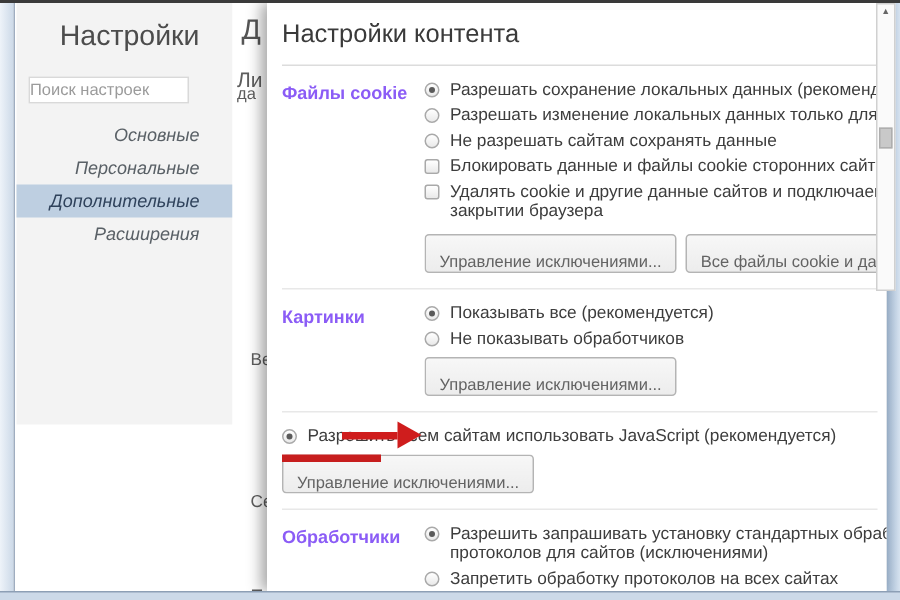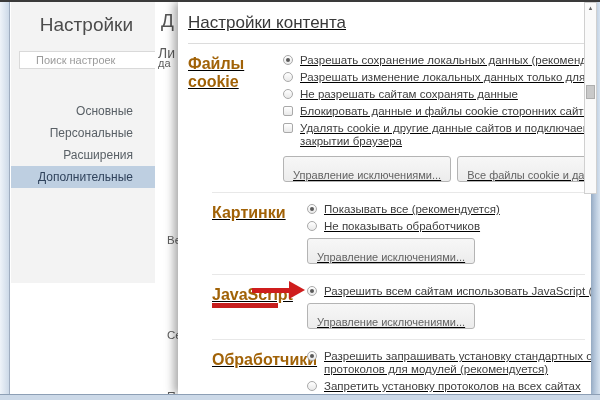--- a/index.html
+++ b/index.html
@@ -13,46 +13,46 @@
     background:linear-gradient(90deg,#eef3f9,#ccd9e8);border-right:1px solid #9fadc0;z-index:5;box-sizing:border-box;}
   .right-strip{position:absolute;right:0;top:0;width:9px;height:400px;
     background:linear-gradient(90deg,#9fb6d0,#d6e2ef);z-index:5;}
   .bottom-border{position:absolute;left:0;bottom:0;width:600px;height:6px;
     background:#ccd9e8;border-top:1px solid #8d9fb5;box-sizing:border-box;z-index:12;}
 
   
   .sidebar{position:absolute;left:11px;top:2px;width:144px;height:281px;background:#f3f3f3;}
   .sidebar-title{margin:12px 22px 0 0;text-align:right;font-size:19px;color:#4c4c4c;}
   .search-input{display:block;margin:15px 20px 0 8px;width:105px;height:14px;
-    border:1px solid #d9d9d9;font-size:11px;color:#555;padding:1px 16px;
+    border:1px solid #d9d9d9;font-size:11px;color:#555;padding:1px 0;
     font-family:"Liberation Sans",sans-serif;background:#fff;}
   .search-input::placeholder{color:#9b9b9b;}
-  .nav{margin-top:31px;}
+  .nav{margin-top:10px;font-style:italic;}
   .nav-item{text-align:right;padding:4px 22px 4px 0;font-size:12px;color:#596066;cursor:pointer;}
   .nav-item.selected{background:#becfe1;color:#30435c;}
 
   
   .bg-strip{position:absolute;left:155px;top:2px;width:23px;height:392px;background:#fff;overflow:hidden;}
   .frag{position:absolute;color:#5d5d5d;white-space:nowrap;}
   .frag-d{left:6px;top:8px;font-size:19px;color:#555;}
   .frag-li{left:3px;top:43px;font-size:14px;}
   .frag-da{left:3px;top:55px;font-size:11px;}
   .frag-ve{left:12px;top:232px;font-size:11.5px;}
   .frag-se{left:12px;top:327px;font-size:11.5px;}
   .frag-p{left:12px;top:388px;font-size:12px;}
 
   
   .dialog{position:absolute;left:178px;top:2px;width:413px;height:392px;background:#fff;
-    box-shadow:-4px 0 9px rgba(0,0,0,.35);z-index:6;overflow:hidden;text-decoration:underline;}
+    box-shadow:-4px 0 9px rgba(0,0,0,.35);z-index:6;overflow:hidden;}
   .dialog-inner{margin:0 6px 0 10px;}
   .dialog-title{margin:0;padding:11px 0 10px 0;font-size:17px;font-weight:400;color:#3a3a3a;
     border-bottom:1px solid #dcdcdc;}
   .section{display:flex;padding:10px 0 10px 0;position:relative;}
-  .section.sep{border-top:1px solid #e8e8e8;margin-left:24px;}
-  .sec-label{width:95px;flex:none;font-size:16px;font-weight:bold;color:#a16207;padding-top:1px;}
+  .section.sep{border-top:1px solid #e8e8e8;}
+  .sec-label{width:95px;flex:none;font-size:12px;font-weight:bold;color:#8b5cf6;padding-top:1px;}
   .sec-options{flex:1;min-width:0;}
   .opt{display:flex;align-items:flex-start;margin-bottom:4px;font-size:11.5px;color:#3d3d3d;line-height:13px;cursor:pointer;}
   .ctrl{width:10px;height:10px;flex:none;margin:1px 7px 0 0;box-sizing:border-box;
     border:1px solid #a9a9a9;background:linear-gradient(#fff,#e9e9e9);position:relative;}
   .radio{border-radius:50%;}
   .checkbox{border-radius:2px;}
   .radio.checked .dot{position:absolute;left:2px;top:2px;width:4px;height:4px;border-radius:50%;background:#5a5a5a;}
   .opt-text{min-width:0;}
   .line{white-space:nowrap;overflow:hidden;}
   .btn-row{margin-left:95px;margin-top:5px;display:flex;gap:6px;white-space:nowrap;overflow:hidden;}
@@ -81,22 +81,22 @@
 <div class="left-strip"></div>
 <div class="right-strip"></div>
 <div class="bottom-border"></div>
 
 <div class="sidebar">
   <div class="sidebar-title">Настройки</div>
   <input class="search-input" type="text" placeholder="Поиск настроек" style="">
   <div class="nav">
     <div class="nav-item">Основные</div>
     <div class="nav-item">Персональные</div>
+    <div class="nav-item selected">Дополнительные</div>
     <div class="nav-item">Расширения</div>
-    <div class="nav-item selected">Дополнительные</div>
   </div>
 </div>
 
 <div class="bg-strip">
   <span class="frag frag-d">Д</span>
   <span class="frag frag-li">Ли</span>
   <span class="frag frag-da">да</span>
   <span class="frag frag-ve">Ве</span>
   <span class="frag frag-se">Се</span>
   <span class="frag frag-p">П</span>
@@ -154,21 +154,20 @@
           <span class="ctrl radio"></span>
           <span class="opt-text"><span class="line">Не показывать обработчиков</span></span>
         </div>
         <div class="btn-row" style="margin-left:0;">
           <button class="btn">Управление исключениями...</button>
         </div>
       </div>
     </div>
 
     <div class="section sep">
-      <div class="sec-label">JavaScript</div>
       <div class="red-underline"></div>
       <div class="red-arrow">
         <span class="arrow-shaft"></span>
           <span class="arrow-head"></span>
       </div>
       <div class="sec-options">
         <div class="opt">
           <span class="ctrl radio checked">
               <span class="dot"></span>
             </span>
@@ -182,26 +181,26 @@
 
     <div class="section sep">
       <div class="sec-label">Обработчики</div>
       <div class="sec-options">
         <div class="opt">
           <span class="ctrl radio checked">
               <span class="dot"></span>
             </span>
           <span class="opt-text">
             <span class="line">Разрешить запрашивать установку стандартных обработчиков</span>
-            <span class="line">протоколов для модулей (рекомендуется)</span>
+            <span class="line">протоколов для сайтов (исключениями)</span>
           </span>
         </div>
         <div class="opt">
           <span class="ctrl radio"></span>
-          <span class="opt-text"><span class="line">Запретить установку протоколов на всех сайтах</span></span>
+          <span class="opt-text"><span class="line">Запретить обработку протоколов на всех сайтах</span></span>
         </div>
 
       </div>
     </div>
   </div>
 </div>
 
 <div class="scrollbar">
   <div class="scroll-up">▲</div>
   <div class="scroll-thumb"></div>

